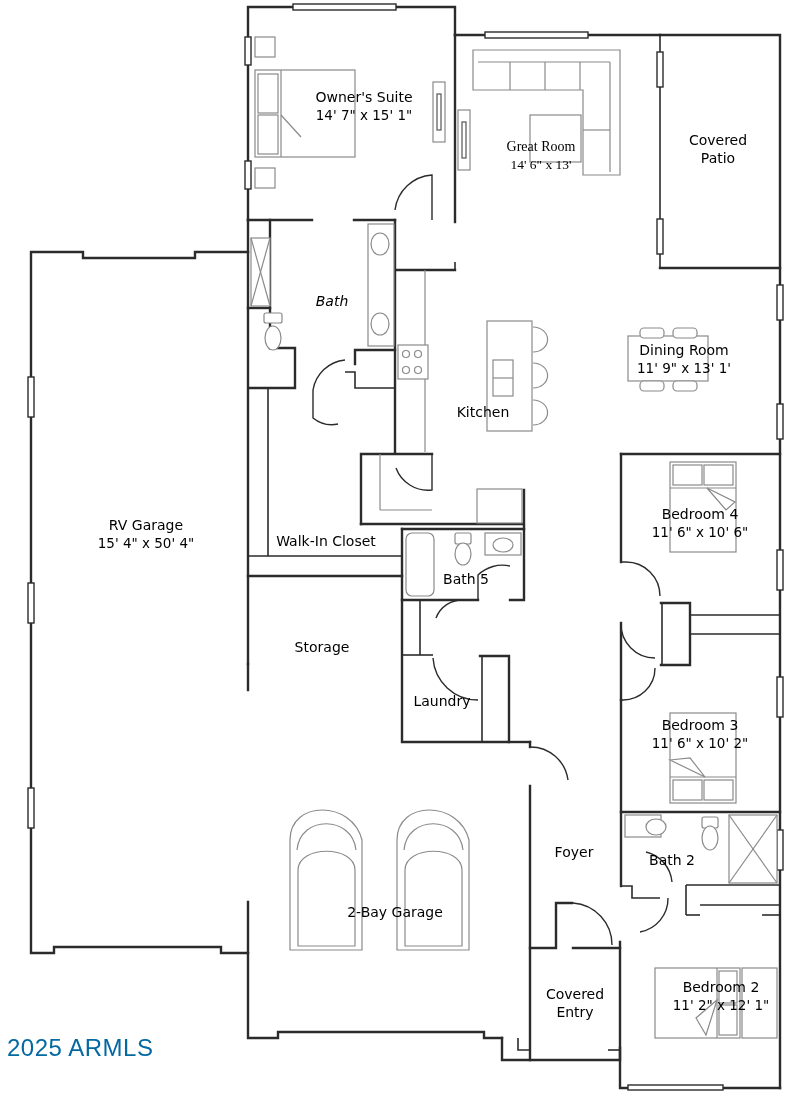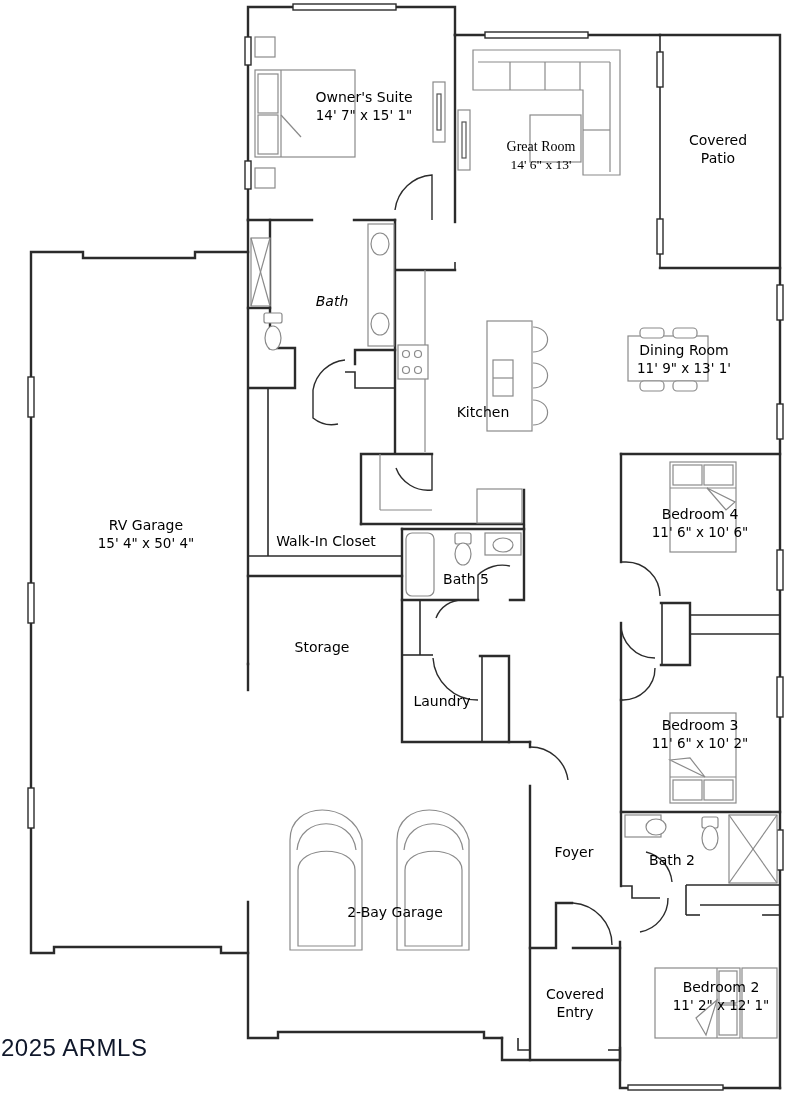--- a/index.html
+++ b/index.html
@@ -7,21 +7,21 @@
   #plan { position: absolute; left: 0; top: 0; width: 800px; height: 1096px; }
   .wall { stroke: #2b2b2b; stroke-width: 2.4; fill: none; stroke-linecap: square; }
   .wall-thin { stroke: #2b2b2b; stroke-width: 1.6; fill: none; }
   .fixture { stroke: #8a8a8a; stroke-width: 1.2; fill: #ffffff; }
   .fixture-dark { stroke: #555; stroke-width: 1.2; fill: #ffffff; }
   .window { stroke: #2b2b2b; stroke-width: 1.4; fill: #ffffff; }
   .door { stroke: #2b2b2b; stroke-width: 1.4; fill: none; }
   .label { position: absolute; transform: translate(-50%, 0); text-align: center; color: #000000; font-size: 14px; line-height: 18px; white-space: nowrap; }
   .label .name { display: block; font-weight: 500; }
   .label .dim { display: block; font-size: 13.5px; }
-  .copyright { position: absolute; left: 1px; top: 1034px; font-family: "Liberation Sans", sans-serif; font-size: 24px; color: #0f172a; letter-spacing: 0.5px; }
+  .copyright { position: absolute; left: 7px; top: 1034px; font-family: "Liberation Sans", sans-serif; font-size: 24px; color: #0369a1; letter-spacing: 0.5px; }
 </style>
 </head>
 <body>
 
 <svg id="plan" viewBox="0 0 800 1096" xmlns="http://www.w3.org/2000/svg">
 
   <g>
 
     <polyline class="wall" points="248,220 248,7 455,7 455,35"></polyline>
     <line class="wall" x1="455" y1="35" x2="455" y2="222"></line>

